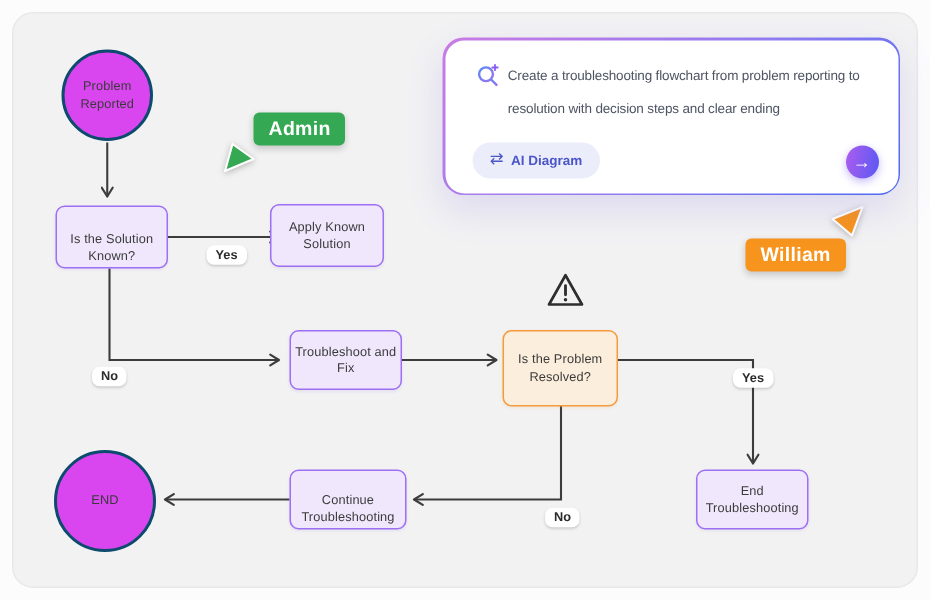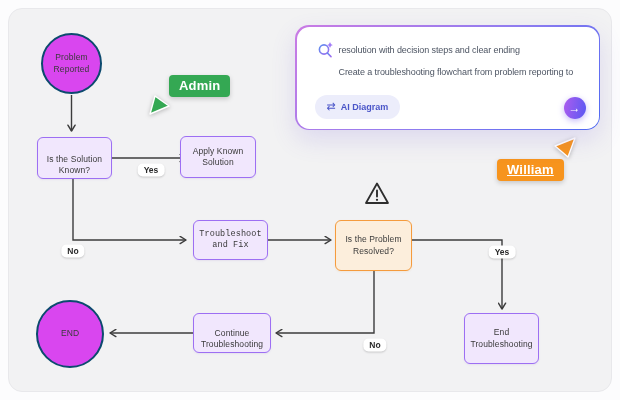--- a/index.html
+++ b/index.html
@@ -28,21 +28,21 @@
     font-size:8.5px;font-weight:600;color:#2b2b2b;
     box-shadow:0 1px 2px rgba(0,0,0,.18);white-space:nowrap;margin-top:12px;
   }
   
   .user-tag{
     position:absolute;color:#fff;font-size:13px;font-weight:700;
     padding:3px 10px 4px;border-radius:4px;box-shadow:0 2px 5px rgba(0,0,0,.18);
     white-space:nowrap;letter-spacing:.2px;text-align:right;
   }
   .tag-admin{left:169px;top:75px;background:#34a853;}
-  .tag-william{left:497px;top:159px;background:#f7941d;text-decoration:underline;}
+  .tag-william{left:497px;top:159px;background:#f7941d;}
   .cursor-svg{position:absolute;filter:drop-shadow(0 1px 2px rgba(0,0,0,.25));}
   
   .prompt-card{
     position:absolute;left:295px;top:25px;width:305px;height:105px;
     border-radius:14px;padding:1.5px;box-sizing:border-box;
     background:linear-gradient(135deg,#ca7be4 0%,#8f7cf0 55%,#4d68f2 100%);
     box-shadow:0 10px 24px rgba(110,90,220,.16);
   }
   .prompt-inner{position:relative;width:100%;height:100%;background:#ffffff;border-radius:12.5px;}
   .prompt-text{
@@ -93,29 +93,29 @@
 </div>
 
 <div class="node node-rect" style="left:37px;top:137px;width:75px;height:42px;align-items:flex-end;">
   <span>Is the Solution Known?</span>
 </div>
 
 <div class="node node-rect" style="left:180px;top:136px;width:76px;height:42px;">
   <span>Apply Known Solution</span>
 </div>
 
-<div class="node node-rect" style="left:193px;top:220px;width:75px;height:40px;font-family:Liberation Mono, monospace;">
+<div class="node node-rect" style="left:193px;top:220px;width:75px;height:40px;">
   <span>Troubleshoot and Fix</span>
 </div>
 
 <div class="node node-rect node-orange" style="left:335px;top:220px;width:77px;height:51px;">
   <span>Is the Problem Resolved?</span>
 </div>
 
-<div class="node node-rect" style="left:464px;top:313px;width:75px;height:51px;">
+<div class="node node-rect" style="left:464px;top:313px;width:75px;height:40px;">
   <span>End Troubleshooting</span>
 </div>
 
 <div class="node node-rect" style="left:193px;top:313px;width:78px;height:40px;align-items:flex-end;">
   <span>Continue Troubleshooting</span>
 </div>
 
 <div class="node node-circle" style="left:36px;top:300px;width:68px;height:68px;">
   <span>END</span>
 </div>
@@ -148,22 +148,22 @@
         <linearGradient id="aig" x1="0" y1="0" x2="1" y2="1">
           <stop offset="0" stop-color="#5b8def"></stop>
             <stop offset="1" stop-color="#a06ef0"></stop>
         </linearGradient>
       </defs>
       <circle cx="7" cy="7.5" r="4.6" fill="none" stroke="url(#aig)" stroke-width="1.6"></circle>
       <line x1="10.4" y1="11" x2="14" y2="14.6" stroke="url(#aig)" stroke-width="1.6" stroke-linecap="round"></line>
       <path d="M13,1.2 v3.6 M11.2,3 h3.6" stroke="#8b5cf6" stroke-width="1.2" stroke-linecap="round"></path>
     </svg>
     <div class="prompt-text">
+      <div class="prompt-line">Create a troubleshooting flowchart from problem reporting to</div>
       <div class="prompt-line">resolution with decision steps and clear ending</div>
-      <div class="prompt-line">Create a troubleshooting flowchart from problem reporting to</div>
     </div>
     <div class="ai-pill">
       <span class="swap">⇄</span>
       <span>AI Diagram</span>
     </div>
     <div class="send-btn">
       <span>→</span>
     </div>
   </div>
 </div>

